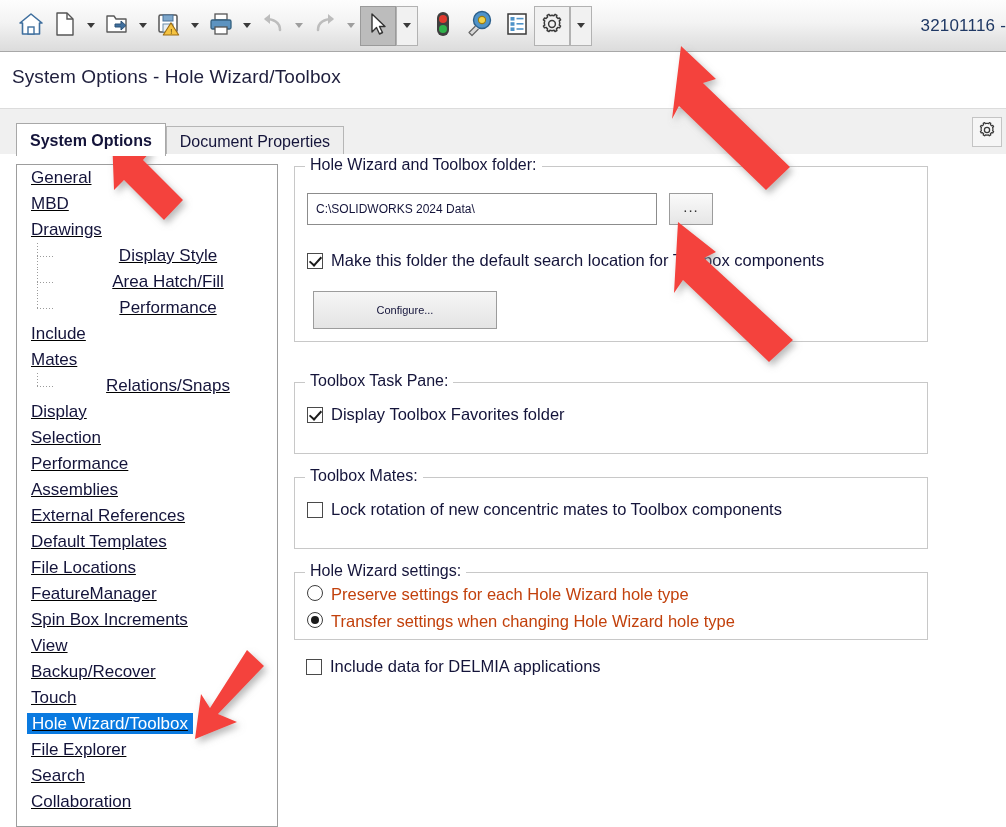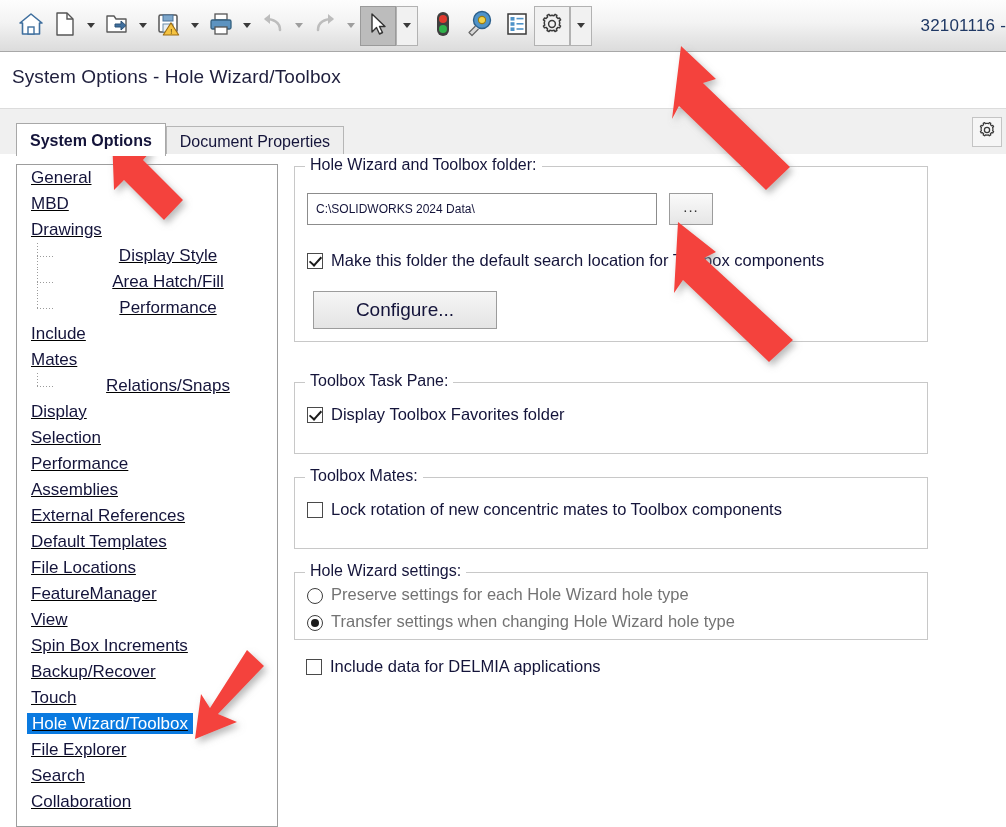--- a/index.html
+++ b/index.html
@@ -260,21 +260,21 @@
     align-items: center;
     justify-content: center;
     padding-bottom: 6px;
     letter-spacing: 1px;
   }
   .push-btn {
     position: absolute;
     box-sizing: border-box;
     border: 1px solid #9c9c9c;
     background: linear-gradient(to bottom,#f6f6f6,#e4e4e4);
-    font-size: 19px;
+    font-size: 11px;
     color: #14143a;
     display: flex;
     align-items: center;
     justify-content: center;
   }
 
   .chk-row {
     position: absolute;
     display: flex;
     align-items: center;
@@ -298,23 +298,23 @@
     left: 4px; top: 0px;
     width: 5px; height: 10px;
     border: solid #1a1a1a;
     border-width: 0 2px 2px 0;
     transform: rotate(42deg);
   }
 
   .radio-row {
     position: absolute;
     display: flex;
-    align-items: flex-end;
+    align-items: flex-start;
     font-size: 16.5px;
-    color: #737373;
+    color: #c2410c;
     white-space: nowrap;
   }
   .radio {
     width: 16px;
     height: 16px;
     border: 1px solid #3d3d3d;
     border-radius: 50%;
     background: #ffffff;
     box-sizing: border-box;
     margin-right: 8px;
@@ -536,22 +536,22 @@
               <span class="hl"></span>
             </span><span>Relations/Snaps</span></div>
           <div class="sb-item"><span>Display</span></div>
           <div class="sb-item"><span>Selection</span></div>
           <div class="sb-item"><span>Performance</span></div>
           <div class="sb-item"><span>Assemblies</span></div>
           <div class="sb-item"><span>External References</span></div>
           <div class="sb-item"><span>Default Templates</span></div>
           <div class="sb-item"><span>File Locations</span></div>
           <div class="sb-item"><span>FeatureManager</span></div>
+          <div class="sb-item"><span>Spin Box Increments</span></div>
           <div class="sb-item"><span>View</span></div>
-          <div class="sb-item"><span>Spin Box Increments</span></div>
           <div class="sb-item"><span>Backup/Recover</span></div>
           <div class="sb-item"><span>Touch</span></div>
           <div class="sb-item"><span style="background: rgb(10, 122, 224); color: rgb(255, 255, 255); padding: 1px 5px; margin-left: -4px;">Hole Wizard/Toolbox</span></div>
           <div class="sb-item"><span>File Explorer</span></div>
           <div class="sb-item"><span>Search</span></div>
           <div class="sb-item"><span>Collaboration</span></div>
         </div>
     </div>
 
     <div class="rightpanel">

